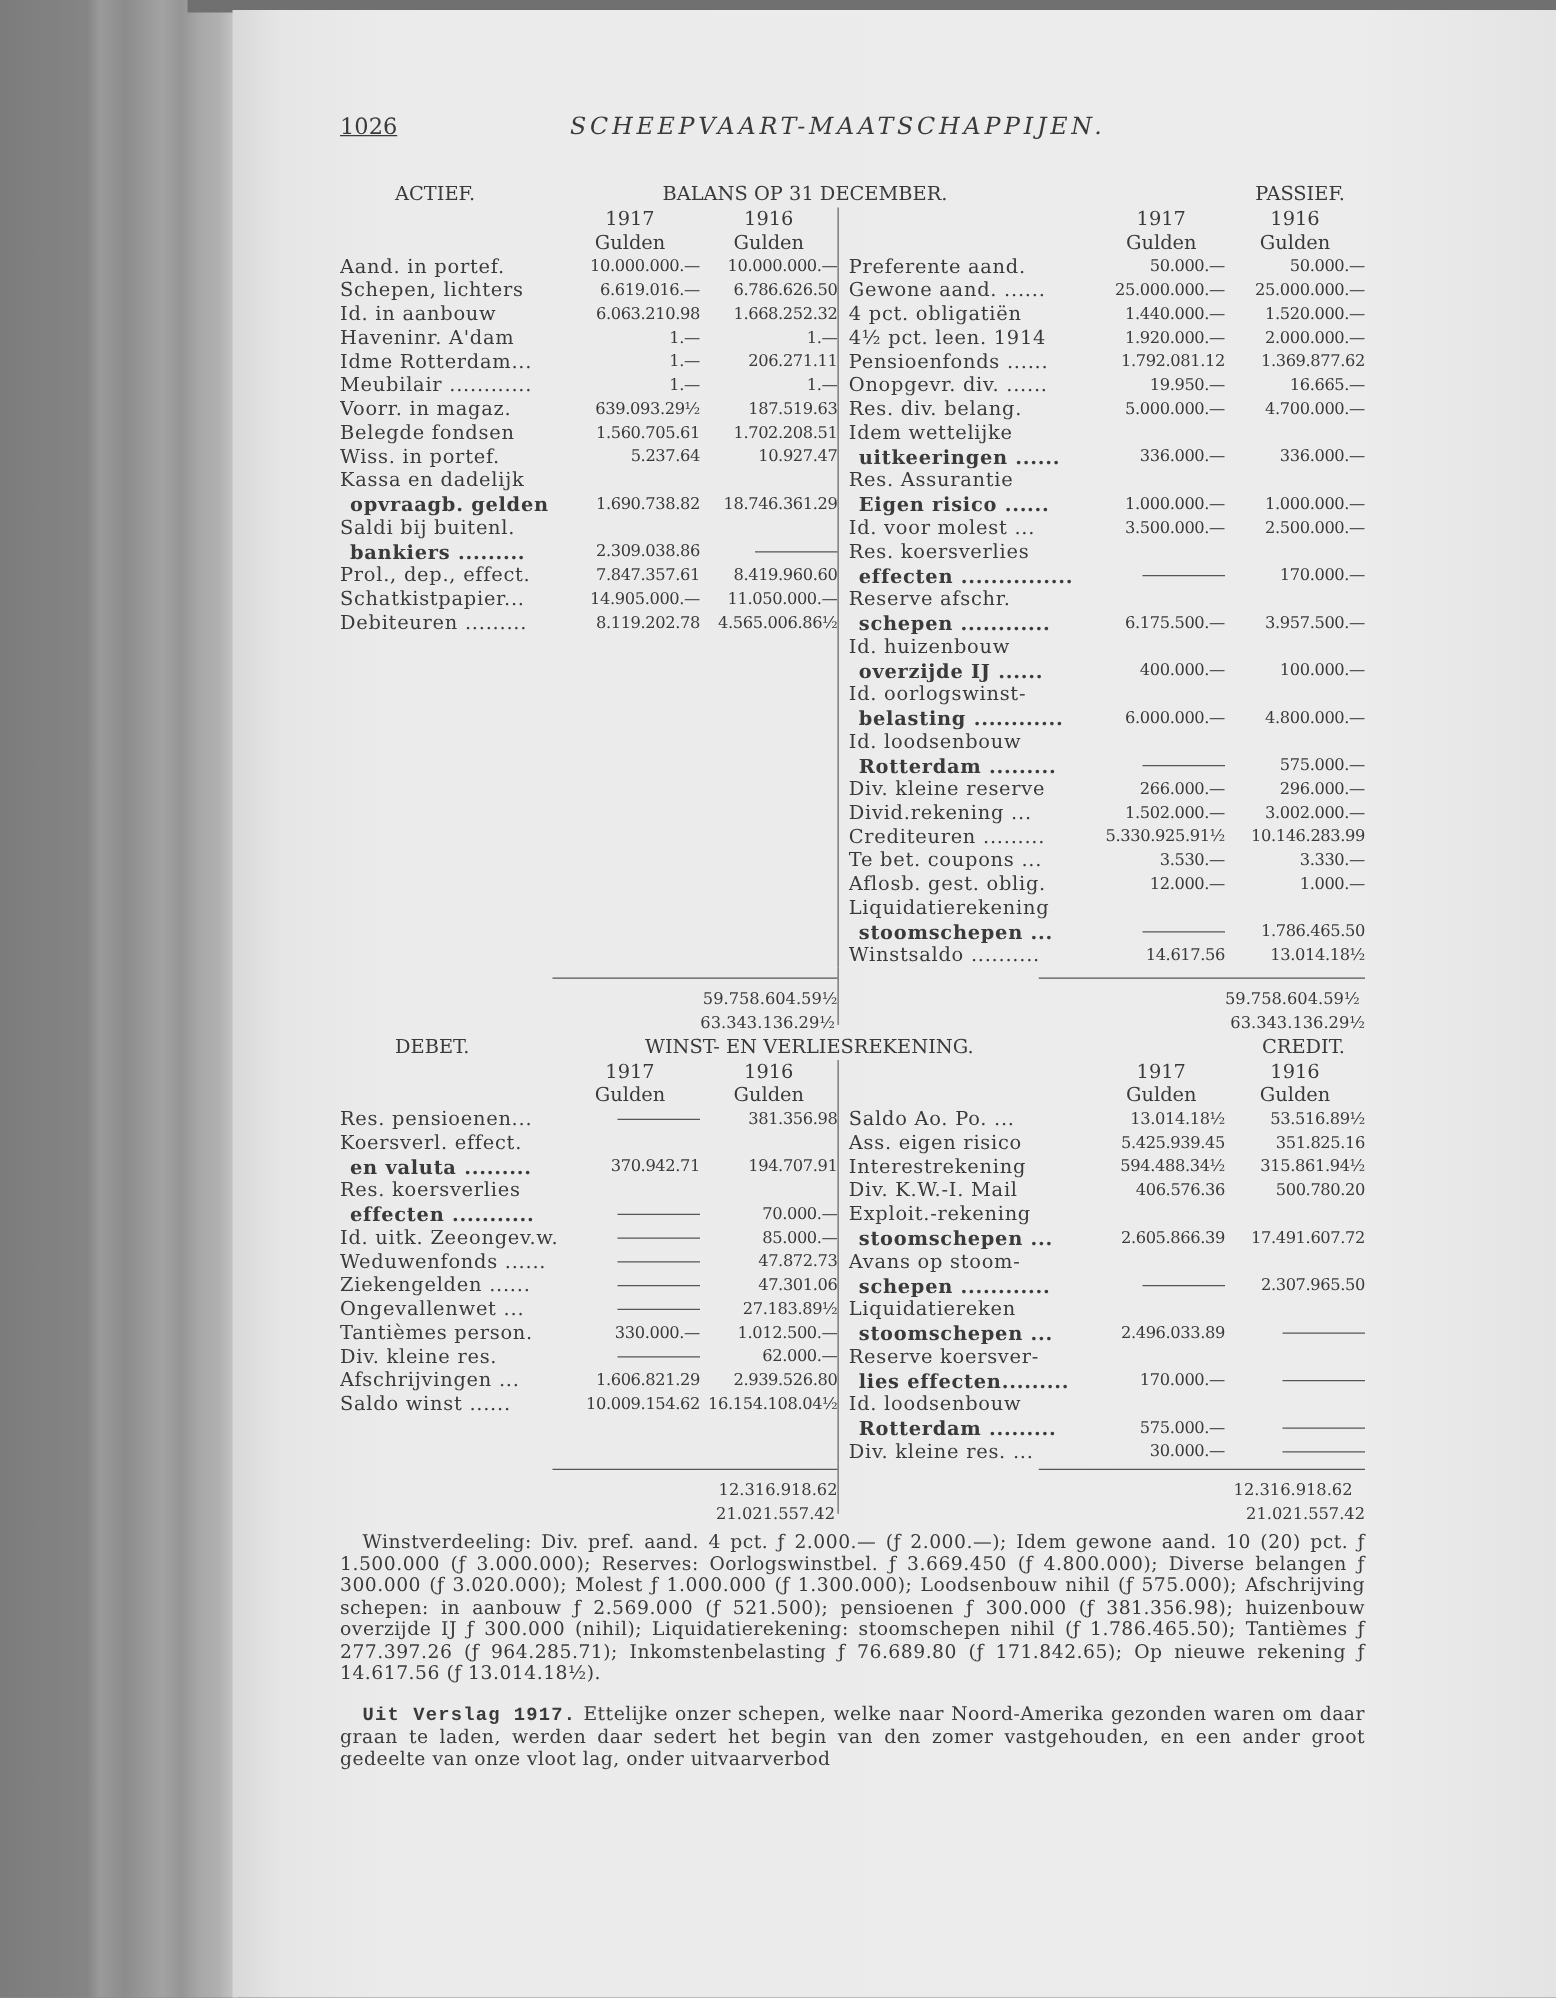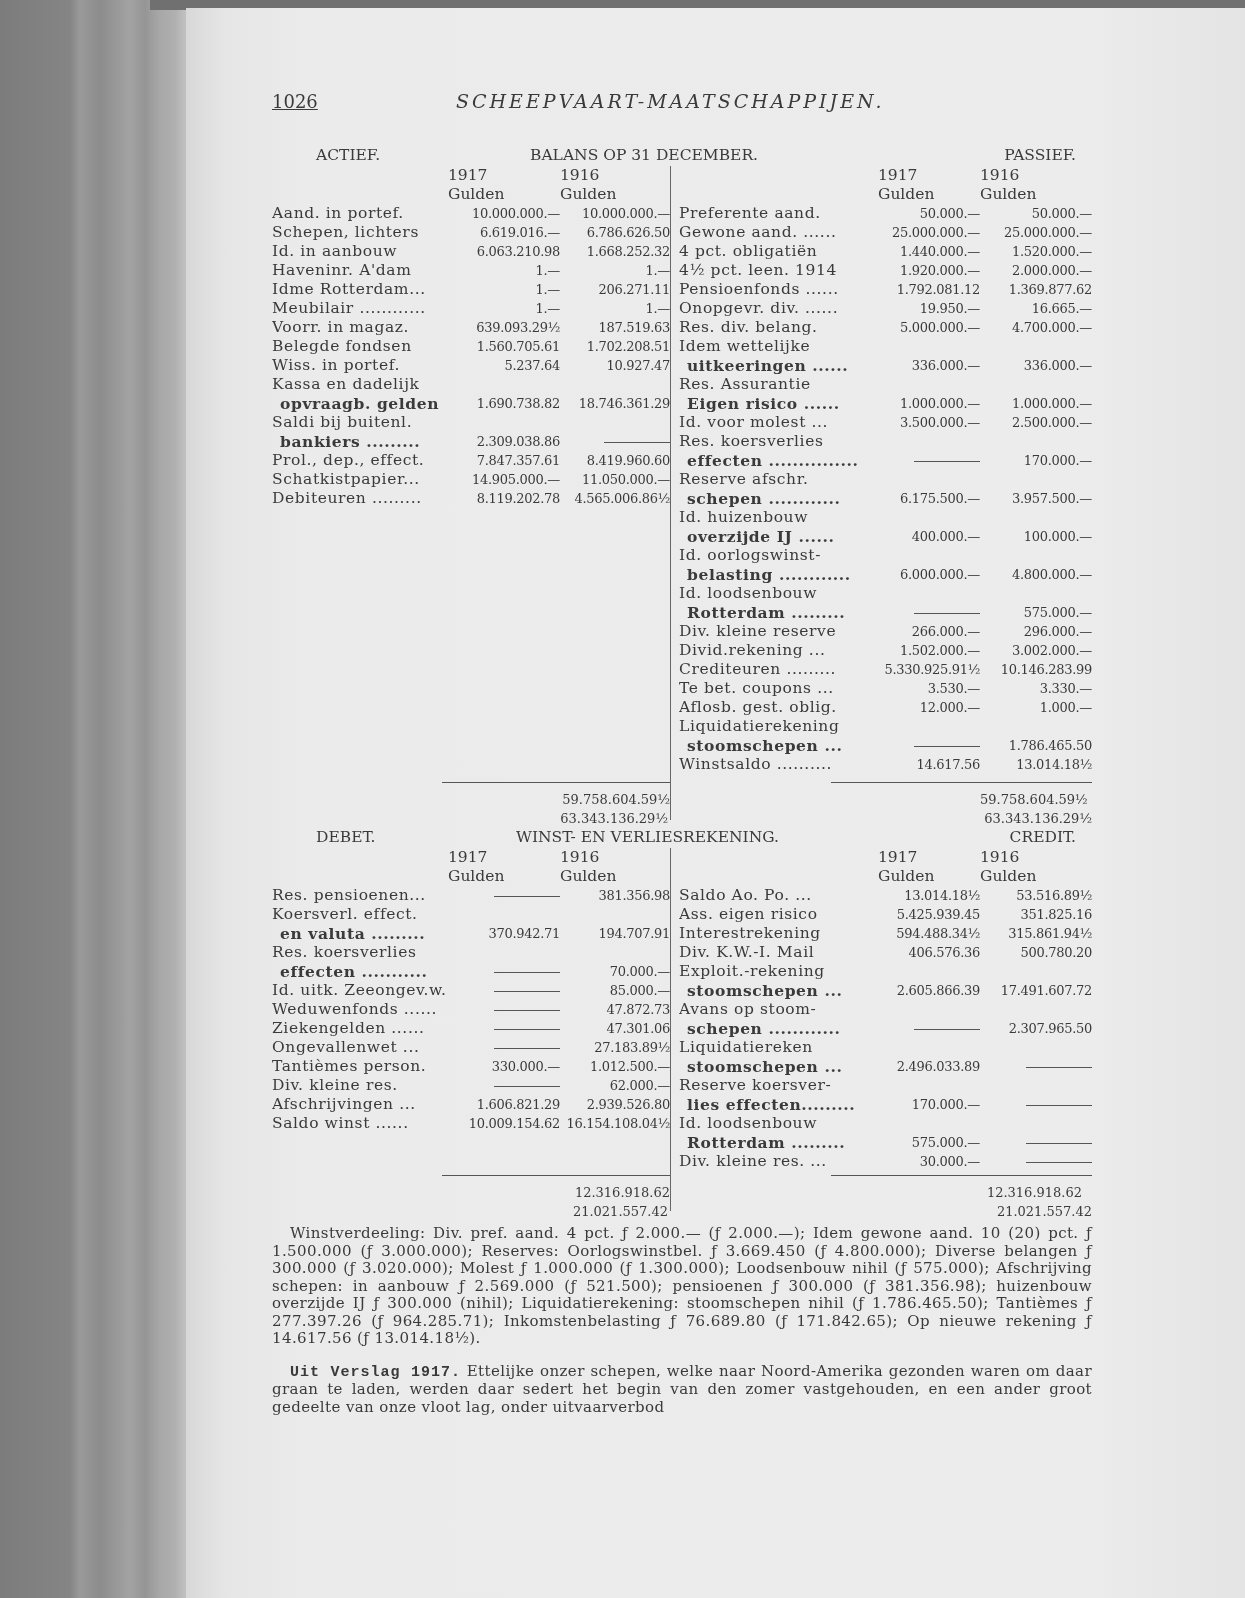--- a/index.html
+++ b/index.html
@@ -34,21 +34,21 @@
   .section-head .left { position: absolute; left: 44px; }
   .section-head .center { position: absolute; left: 258px; }
   .section-head .right { position: absolute; right: 16px; }
 
   .twocol { display: flex; position: relative; }
   .col-left { width: 398px; position: relative; border-right: 1.5px solid #666; }
   .col-right { flex: 1; padding-left: 8px; position: relative; }
 
   .yearhdr { display: flex; height: 38px; }
   .yearhdr .lbl { flex: 1; }
-  .yearhdr .y { text-align: left; line-height: 19px; }
+  .yearhdr .y { text-align: center; line-height: 19px; }
 
   .row { display: flex; height: 19px; white-space: nowrap; }
   .row .lbl { flex: 1; overflow: hidden; letter-spacing: 0.6px; }
   .row .v { text-align: right; font-size: 13px; letter-spacing: -0.3px; }
   .row .lbl.indent { padding-left: 8px; font-weight: bold; }
   .dash { display: inline-block; width: 66px; border-top: 1.2px solid #555; vertical-align: middle; }
 
   .L1 { width: 112px; } .L2 { width: 110px; }
   .R1 { width: 102px; } .R2 { width: 112px; }
   .tot-line { border-top: 1.3px solid #555; }

